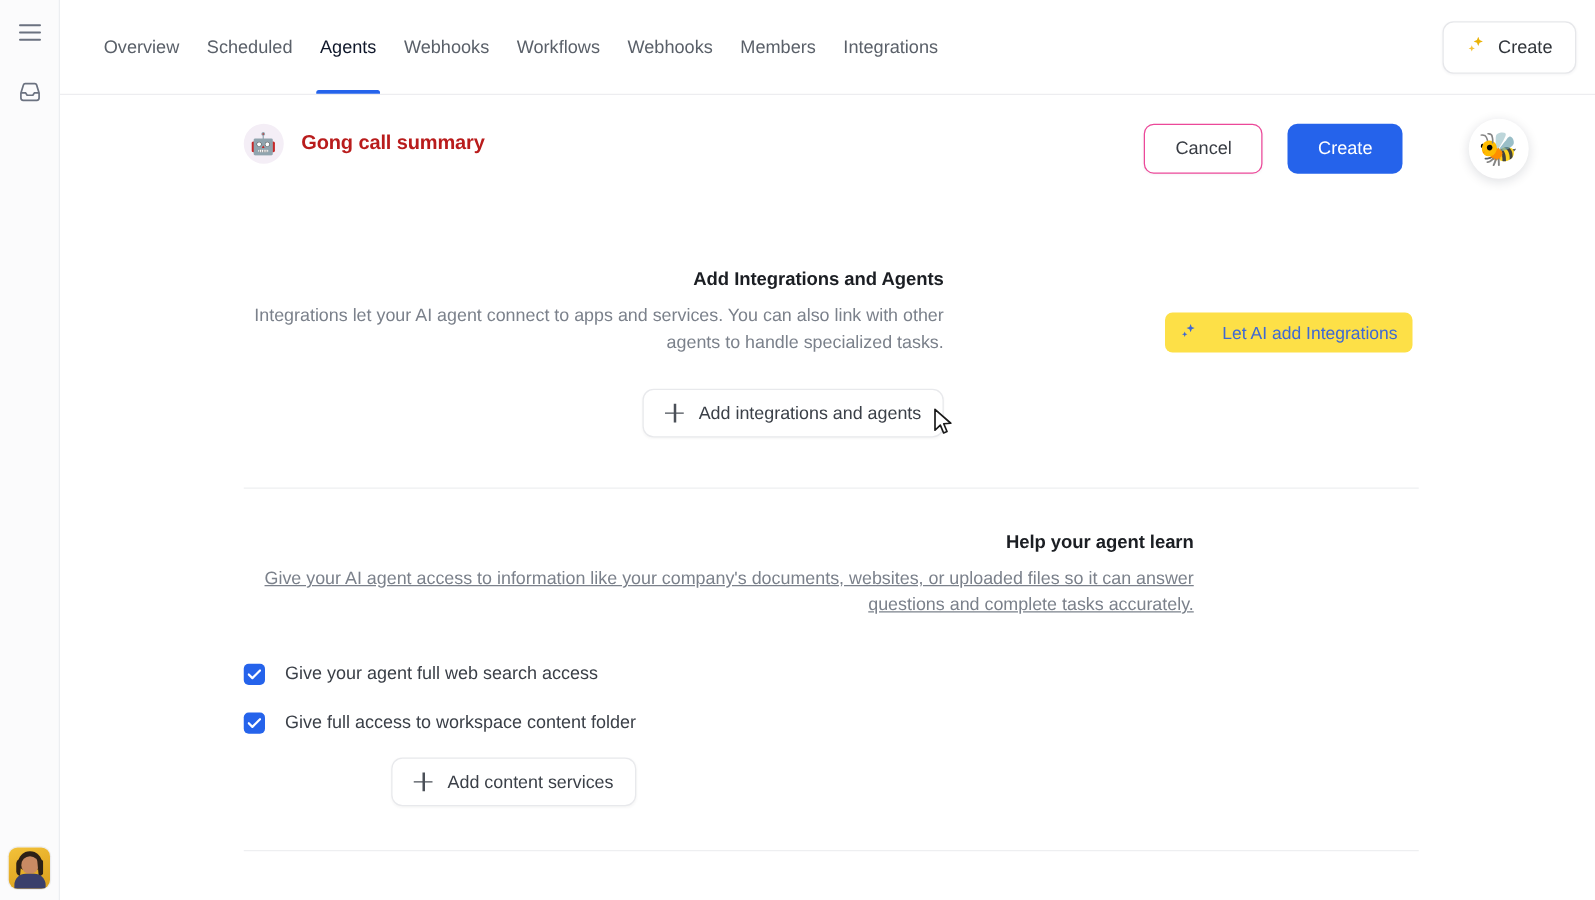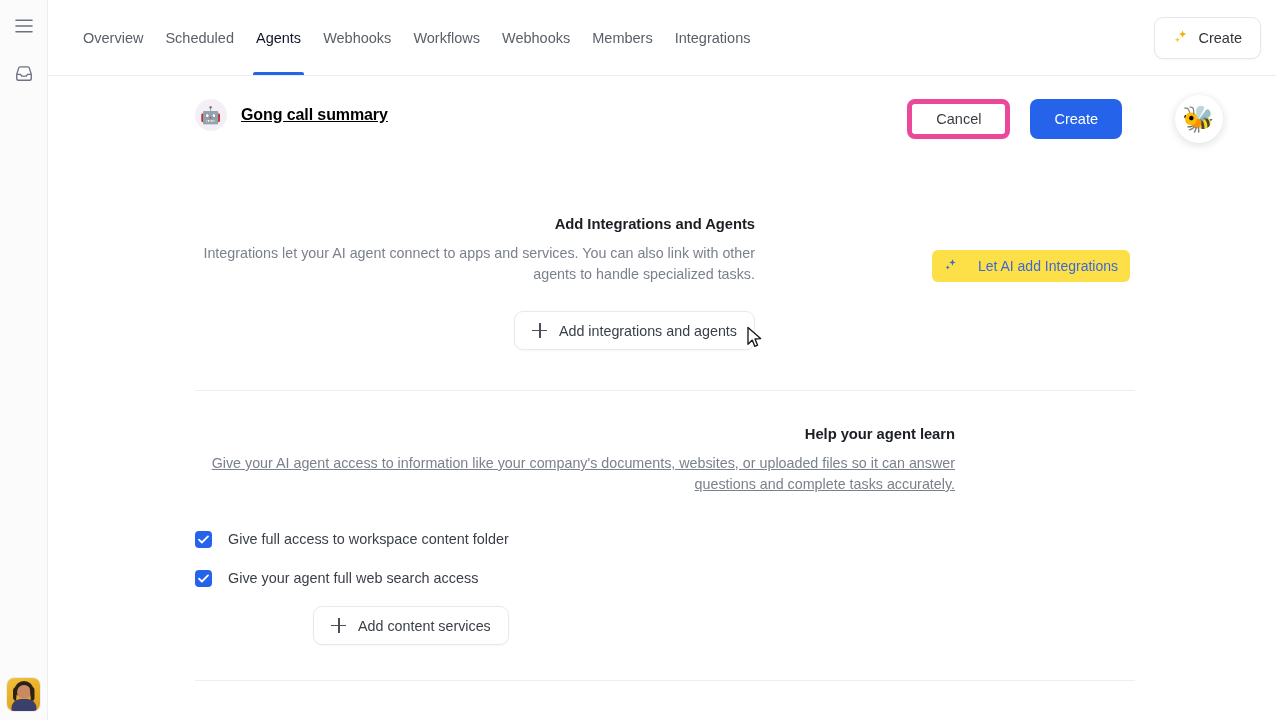--- a/index.html
+++ b/index.html
@@ -146,35 +146,34 @@
     width: 32px; height: 32px; border-radius: 50%;
     background: #f4eef6;
     display: flex; align-items: center; justify-content: center;
     font-size: 17px;
     line-height: 1;
     overflow: hidden;
   }
   .agent-title {
     font-size: 16px;
     font-weight: 700;
-    color: #000000;
+    color: #b91c1c;
     letter-spacing: -0.1px;
-    text-decoration: underline;
   }
 
   .head-actions {
     position: absolute;
     right: 154px; top: 23px;
     display: flex; align-items: center; gap: 20px;
   }
   .btn-cancel {
     height: 40px;
     padding: 0 24px;
     display: flex; align-items: center;
-    border: 5px solid #ec4899;
+    border: 1px solid #ec4899;
     border-radius: 8px;
     background: #fff;
     font-size: 14.5px;
     color: #383c43;
     cursor: pointer;
     box-shadow: 0 1px 2px rgba(16,24,40,.04);
   }
   .btn-create {
     height: 40px;
     padding: 0 24px;
@@ -379,29 +378,29 @@
       <div class="sec-desc wide">Give your AI agent access to information like your company's documents, websites, or uploaded files so it can answer questions and complete tasks accurately.</div>
     </div>
 
     <div class="checks" style="top:452px;">
       <div class="check-row">
         <span class="cbox">
           <svg width="11" height="9" viewBox="0 0 11 9" fill="none" aria-hidden="true">
             <path d="M1 4.6l2.9 2.9L10 1.4" stroke="#ffffff" stroke-width="1.8" stroke-linecap="round" stroke-linejoin="round"></path>
           </svg>
         </span>
-        <span class="check-label">Give full access to workspace content folder</span>
+        <span class="check-label">Give your agent full web search access</span>
       </div>
       <div class="check-row">
         <span class="cbox">
           <svg width="11" height="9" viewBox="0 0 11 9" fill="none" aria-hidden="true">
             <path d="M1 4.6l2.9 2.9L10 1.4" stroke="#ffffff" stroke-width="1.8" stroke-linecap="round" stroke-linejoin="round"></path>
           </svg>
         </span>
-        <span class="check-label">Give your agent full web search access</span>
+        <span class="check-label">Give full access to workspace content folder</span>
       </div>
 
       <div style="margin-top:11px;">
         <div class="ghost-btn">
           <span class="plus"></span>
           <span>Add content services</span>
         </div>
       </div>
     </div>
 

